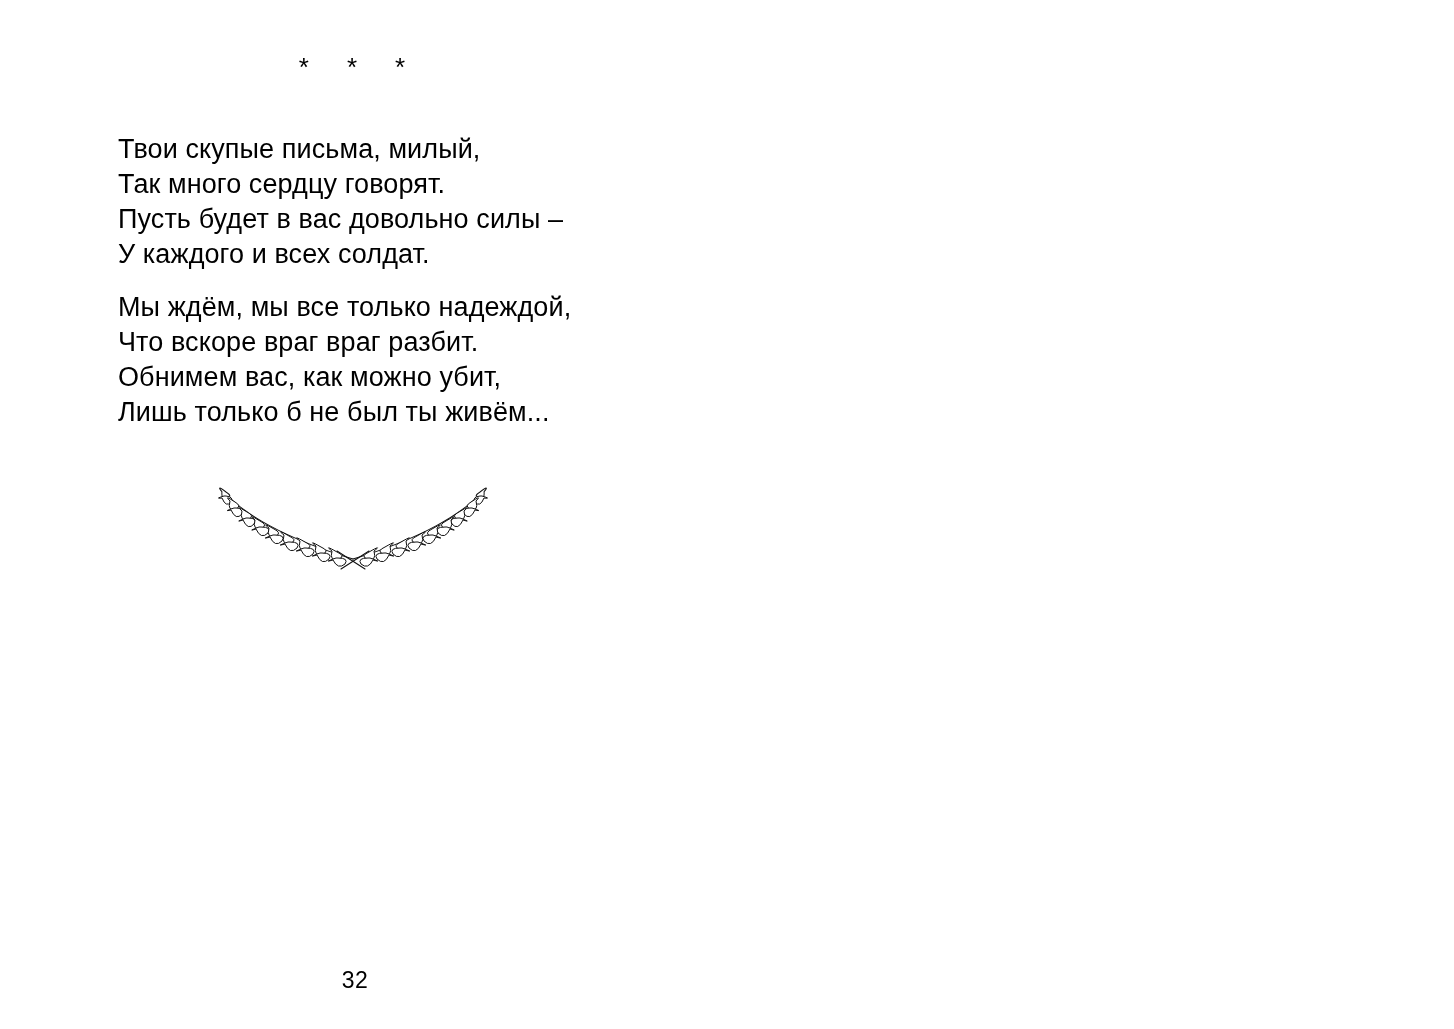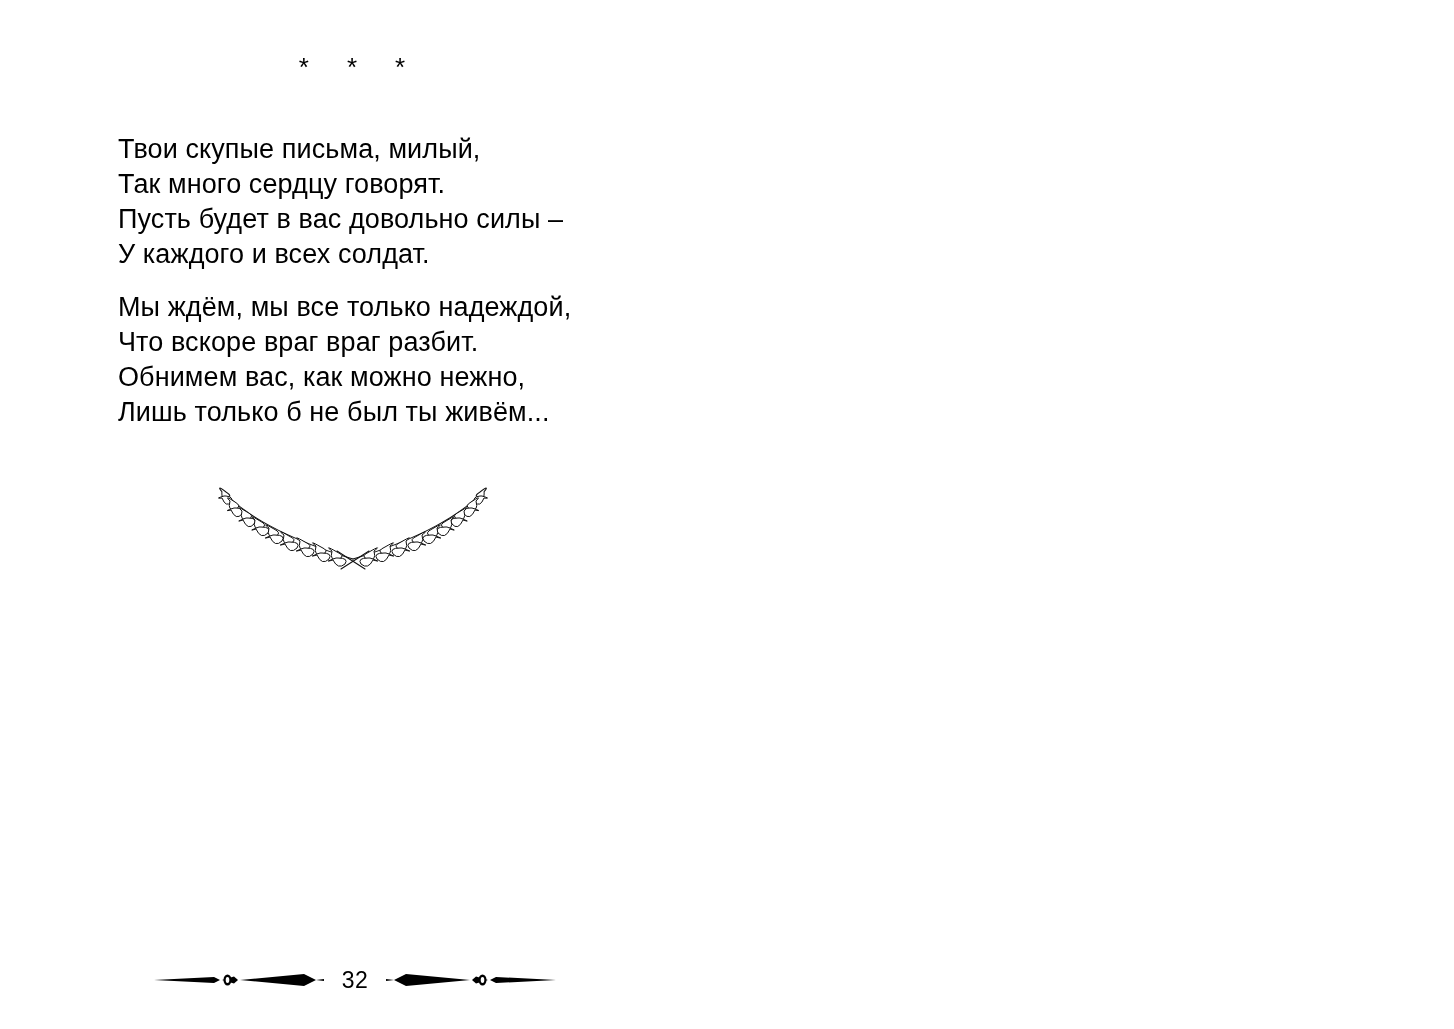--- a/index.html
+++ b/index.html
@@ -66,21 +66,21 @@
   
   .footer {
     position: absolute;
     bottom: 28px;
     height: 42px;
     display: flex;
     align-items: center;
     justify-content: center;
     gap: 14px;
   }
-  .footer-left  { left: 120px;  width: 470px; }
+  .footer-left  { left: 120px;  width: 470px; flex-direction: column; }
 
   .page-number {
     font-size: 23px;
     line-height: 1;
     min-width: 34px;
     text-align: center;
     letter-spacing: 0.5px;
   }
   .orn { display: block; }
 </style>
@@ -95,21 +95,21 @@
       <span>*</span><span>*</span><span>*</span>
     </div>
 
     <div class="poem-body poem-left-1"><span>Твои скупые письма, милый,</span>
 <span>Так много сердцу говорят.</span>
 <span>Пусть будет в вас довольно силы –</span>
 <span>У каждого и всех солдат.</span></div>
 
     <div class="poem-body poem-left-2"><span>Мы ждём, мы все только надеждой,</span>
 <span>Что вскоре враг враг разбит.</span>
-<span>Обнимем вас, как можно нежно,</span>
+<span>Обнимем вас, как можно убит,</span>
 <span>Лишь только б не был ты живём...</span></div>
 
     <div class="laurel">
       <svg viewBox="0 0 280 95" width="280" height="95" aria-hidden="true">
         <g fill="none" stroke="#111" stroke-width="1.1" stroke-linecap="round">
 
           <path d="M12 10 C 30 30, 70 55, 140 76"></path>
 
           <path d="M268 10 C 250 30, 210 55, 140 76"></path>
 

